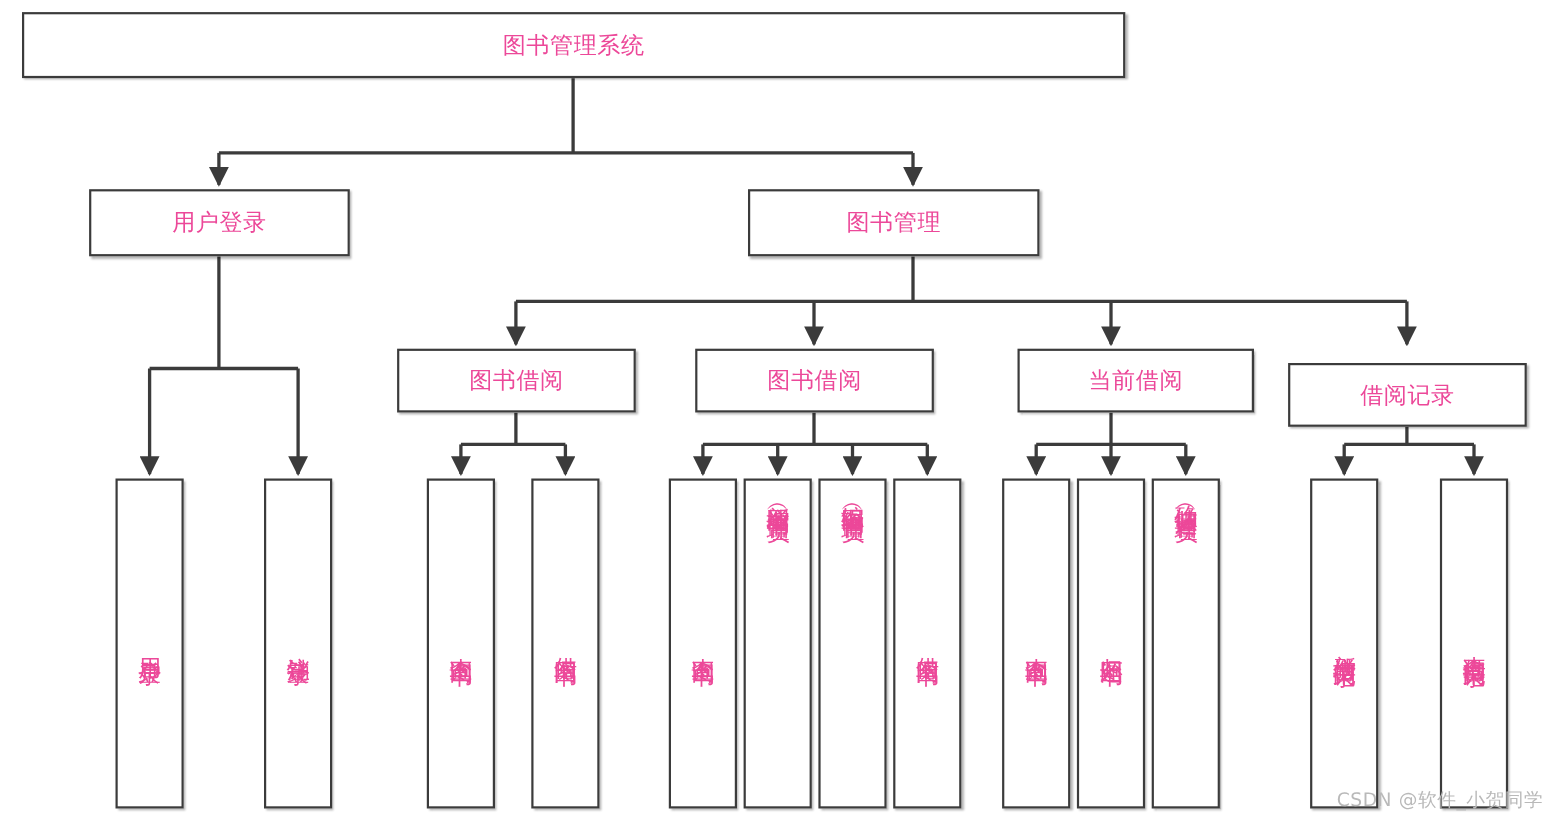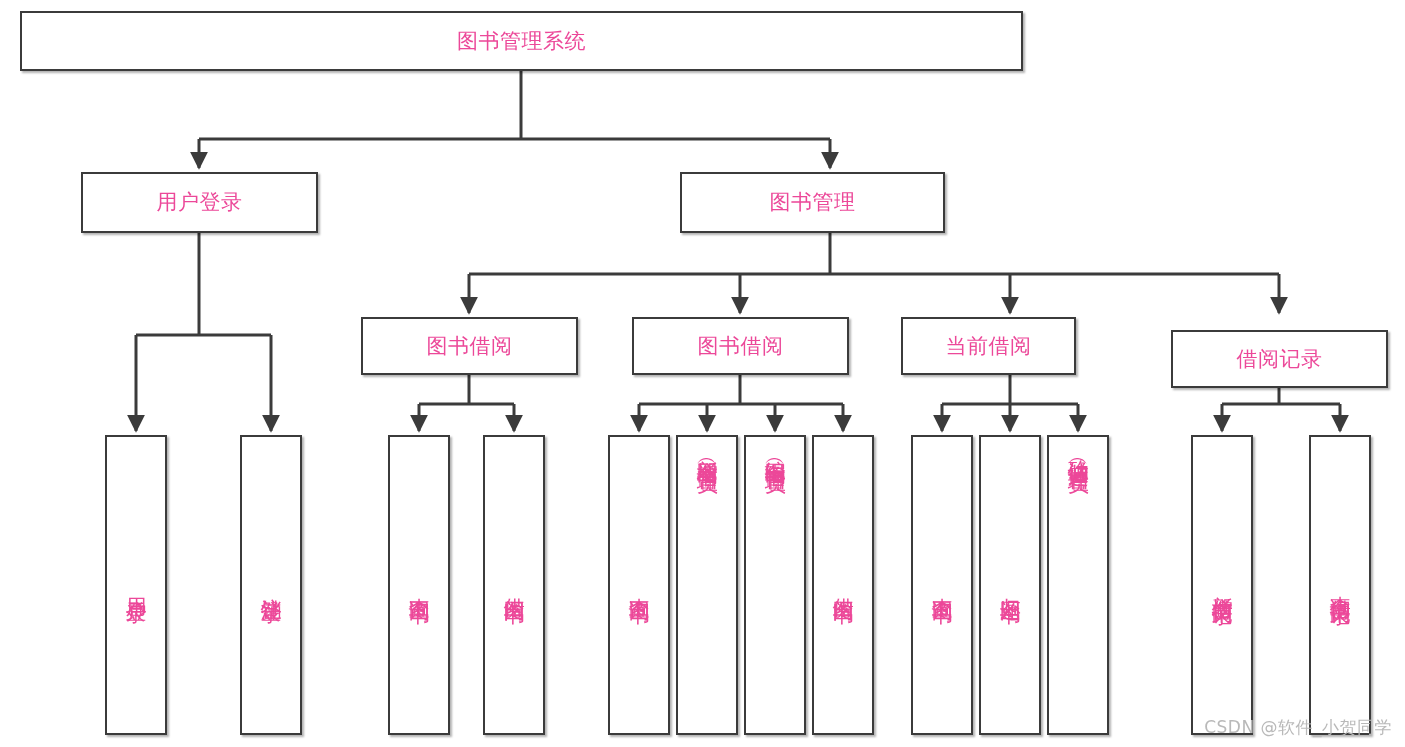--- a/index.html
+++ b/index.html
@@ -53,21 +53,21 @@
     line-height: 1.45;
     letter-spacing: 2px;
     white-space: nowrap;
   }
   .node.vert.mid {
     align-items: center;
     padding-top: 0;
   }
   #watermark {
     position: absolute;
-    right: 13px;
+    right: 2px;
     bottom: 8px;
     font-size: 17px;
     color: #b9b9b9;
     letter-spacing: 0.5px;
     white-space: nowrap;
   }
 </style>
 </head>
 <body>
 
@@ -139,21 +139,21 @@
   </div>
 
   <div class="node" style="left:361px; top:317px; width:217px; height:58px;">
     <span class="label">图书借阅</span>
   </div>
 
   <div class="node" style="left:632px; top:317px; width:217px; height:58px;">
     <span class="label">图书借阅</span>
   </div>
 
-  <div class="node" style="left:901px; top:317px; width:175px; height:58px;">
+  <div class="node" style="left:925px; top:317px; width:215px; height:58px;">
     <span class="label">当前借阅</span>
   </div>
 
   <div class="node" style="left:1171px; top:330px; width:217px; height:58px;">
     <span class="label">借阅记录</span>
   </div>
 
   <div class="node vert mid" style="left:105px; top:435px; width:62px; height:300px;">
     <span class="label">用户登录</span>
   </div>

